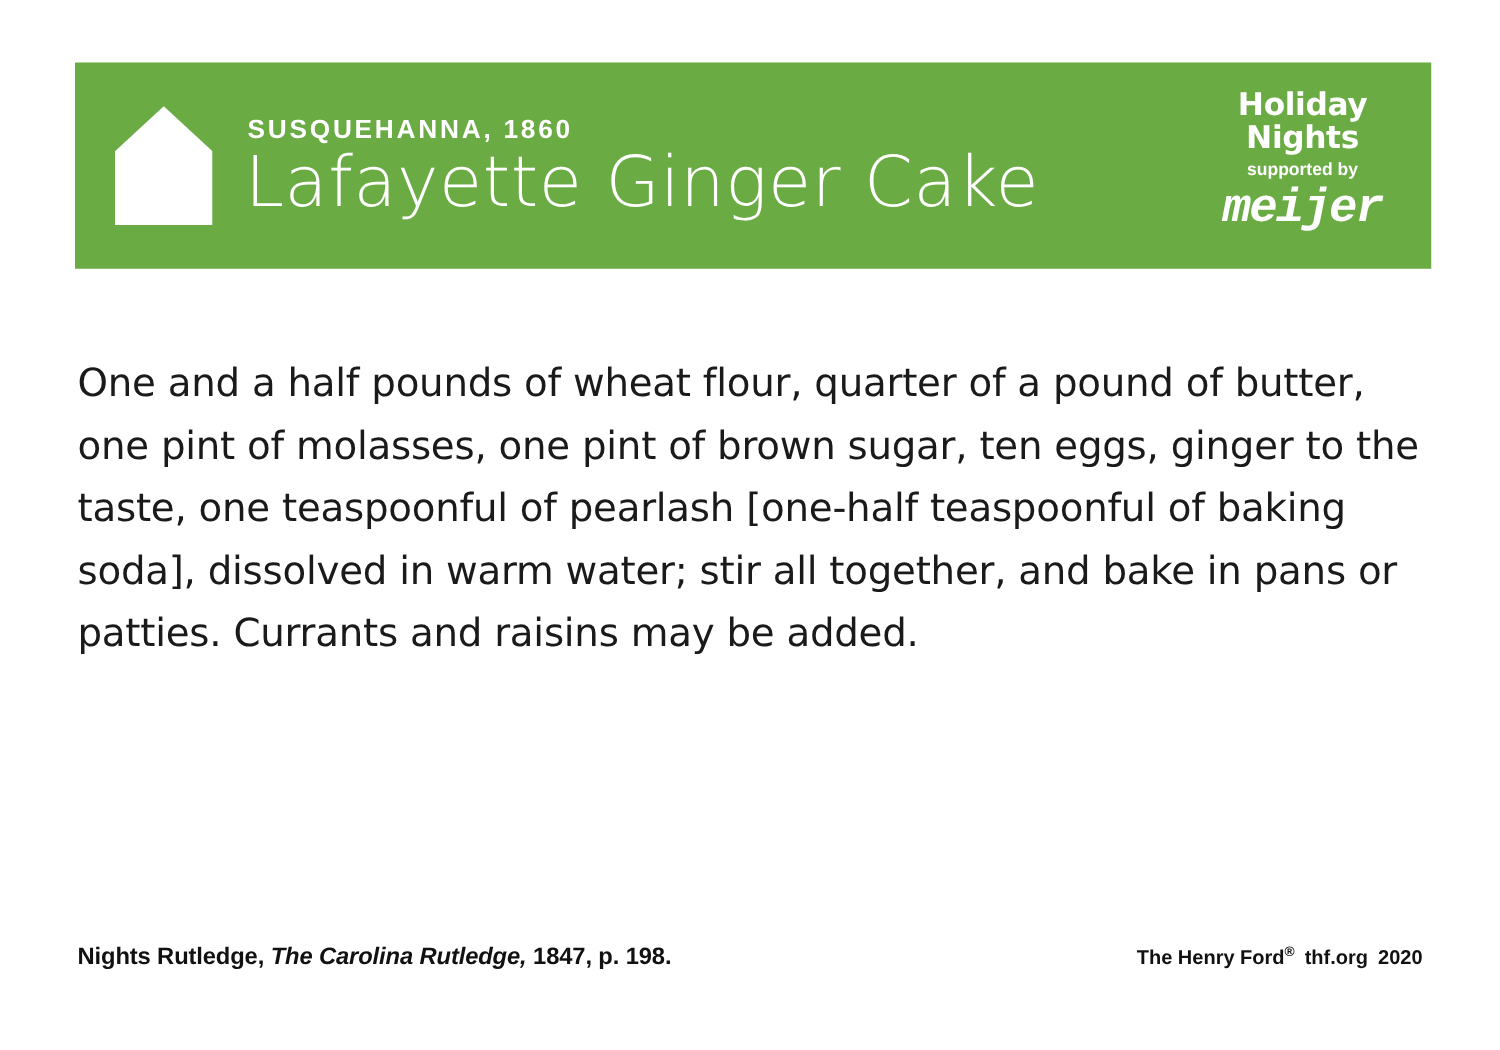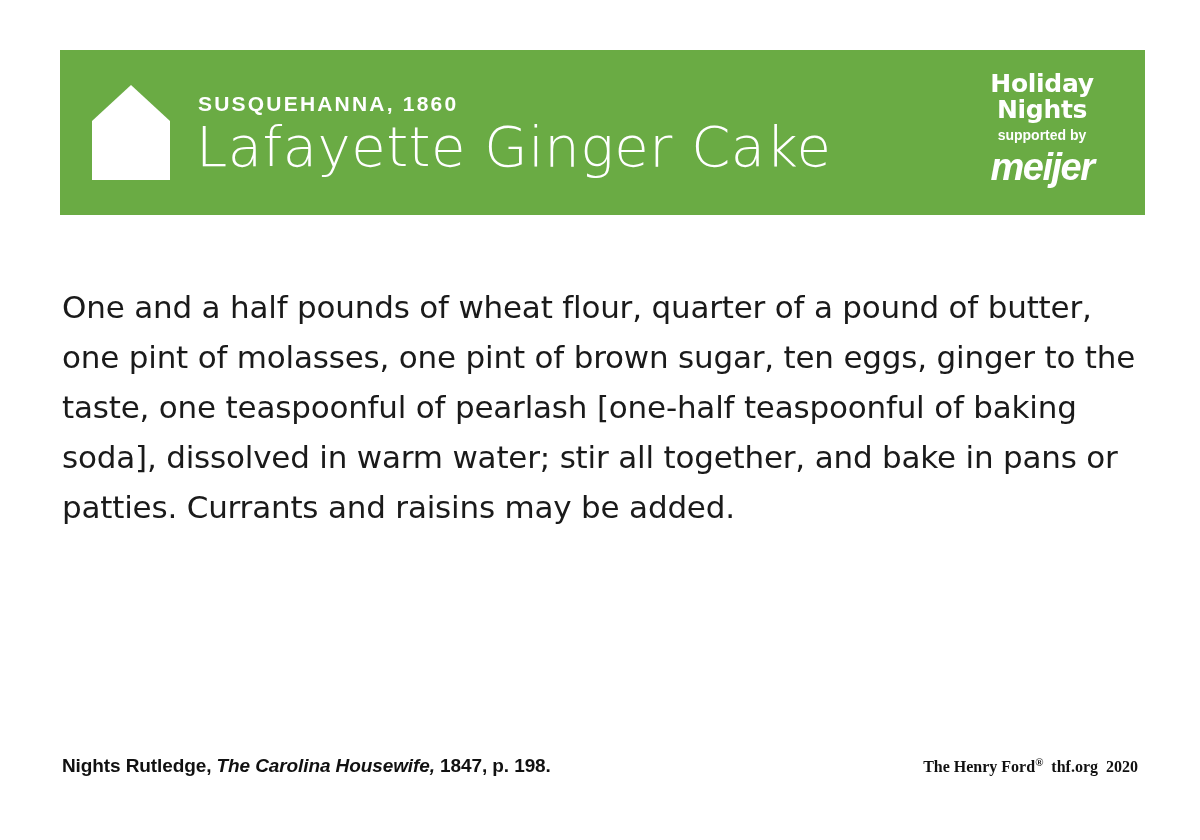--- a/index.html
+++ b/index.html
@@ -91,21 +91,21 @@
   }
   .sponsor-supported {
     font-family: Liberation Sans, sans-serif;
     font-weight: bold;
     font-size: 14px;
     line-height: 1.5;
     margin-top: 3px;
     letter-spacing: 0px;
   }
   .sponsor-brand {
-    font-family: Liberation Sans, sans-serif;
+    font-family: Liberation Mono, monospace;
     font-weight: bold;
     font-style: italic;
     font-size: 38px;
     line-height: 1.05;
     letter-spacing: -1.5px;
     margin-top: 2px;
   }
 
   
   .recipe-body {
@@ -135,21 +135,21 @@
     font-family: "Liberation Sans", sans-serif;
     font-weight: bold;
     font-size: 19px;
     color: #111111;
     letter-spacing: -0.1px;
   }
   .source .work {
     font-style: italic;
   }
   .credit {
-    font-family: Liberation Serif, serif;
+    font-family: Liberation Sans, sans-serif;
     font-weight: bold;
     font-size: 16px;
     color: #111111;
     white-space: nowrap;
   }
   .credit .reg {
     font-size: 11px;
     vertical-align: super;
   }
   .credit .sep {
@@ -180,21 +180,21 @@
       <div class="sponsor-brand">meijer</div>
     </div>
 
   </div>
 
   <div class="recipe-body">One and a half pounds of wheat flour, quarter of a pound of butter, one pint of molasses, one pint of brown sugar, ten eggs, ginger to the taste, one teaspoonful of pearlash [one-half teaspoonful of baking soda], dissolved in warm water; stir all together, and bake in pans or patties. Currants and raisins may be added.</div>
 
   <div class="footer">
     <div class="source">
       <span>Nights Rutledge,</span>
-      <span class="work">The Carolina Housewife,</span>
+      <span class="work">The Carolina Rutledge,</span>
       <span>1847, p. 198.</span>
     </div>
     <div class="credit">
       <span>The Henry Ford</span><span class="reg">®</span><span class="sep"></span><span>thf.org</span><span class="sep"></span><span>2020</span>
     </div>
   </div>
 
 </div>
 
 </body></html>

